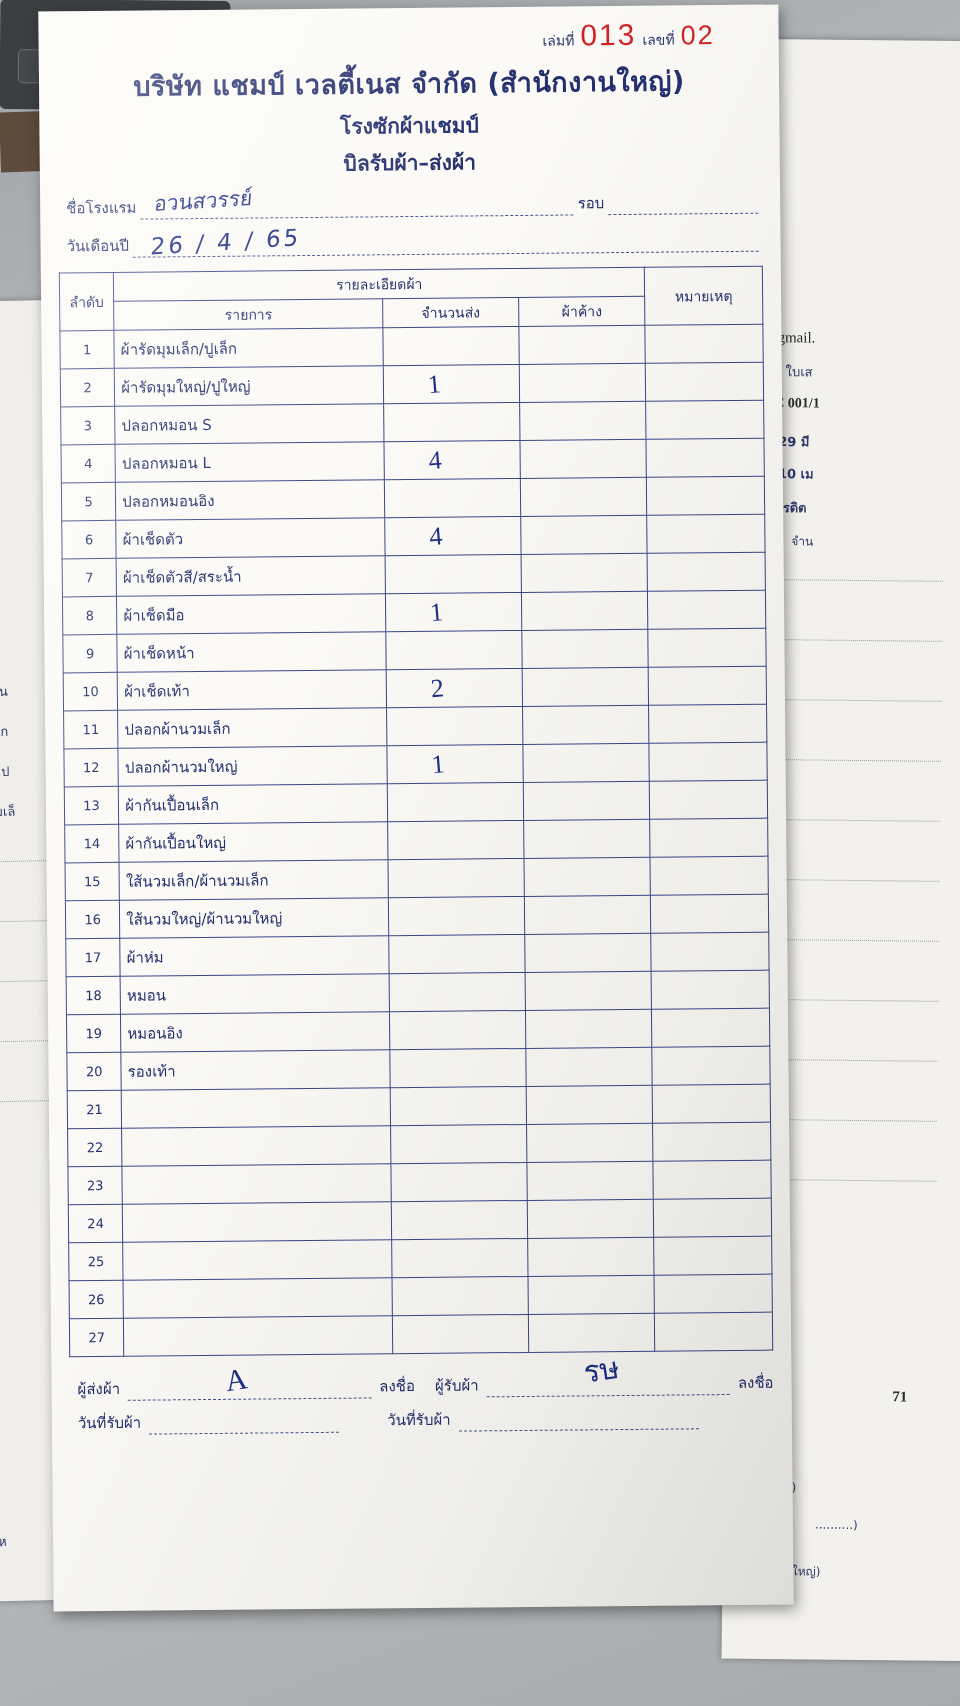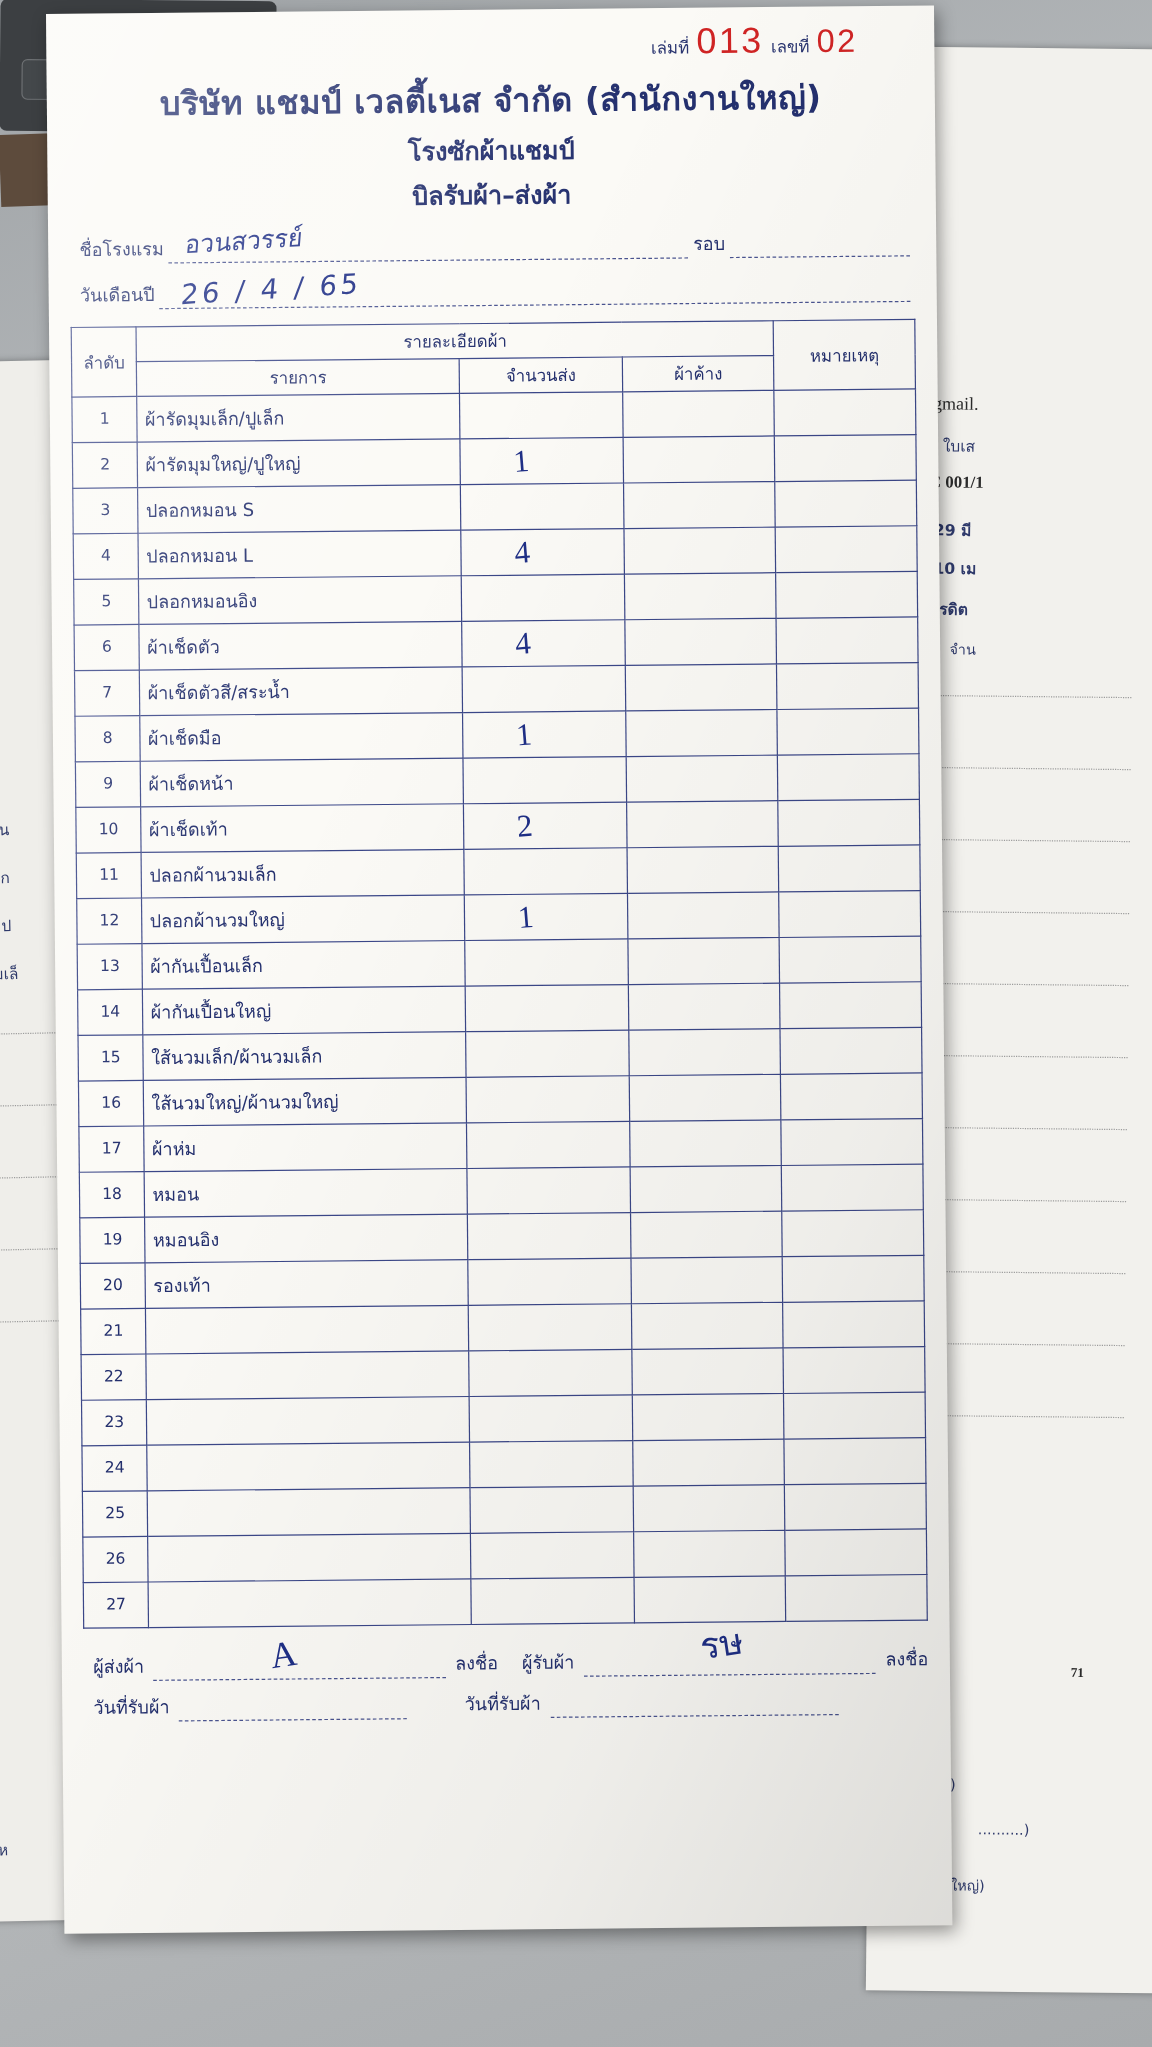--- a/index.html
+++ b/index.html
@@ -204,21 +204,21 @@
     <div class="bg-line" style="left:10px; top:600px; width:200px;"></div>
     <div class="bg-line" style="left:10px; top:660px; width:200px;"></div>
     <div class="bg-line" style="left:10px; top:720px; width:200px;"></div>
     <div class="bg-line" style="left:10px; top:780px; width:200px;"></div>
     <div class="bg-line" style="left:10px; top:840px; width:200px;"></div>
     <div class="bg-line" style="left:10px; top:900px; width:200px;"></div>
     <div class="bg-line" style="left:10px; top:960px; width:200px;"></div>
     <div class="bg-line" style="left:10px; top:1020px; width:200px;"></div>
     <div class="bg-line" style="left:10px; top:1080px; width:200px;"></div>
     <div class="bg-line" style="left:10px; top:1140px; width:200px;"></div>
-    <div class="bg-text" style="left:168px; top:1348px; font-size:11px; font-weight:bold;">71</div>
+    <div class="bg-text" style="left:168px; top:1348px; font-size:15px; font-weight:bold;">71</div>
     <div class="bg-th-text" style="left:6px; top:1438px; font-size:12px;">ออใบส่งของ)</div>
     <div class="bg-th-text" style="left:92px; top:1478px; font-size:12px;">..........)</div>
     <div class="bg-th-text" style="left:28px; top:1522px; font-size:12px;">ห้องการใหญ่)</div>
   </div>
 
   <div id="bg-top-right">
     <div class="keycap">BLT</div>
   </div>
   <div id="bg-top-left"></div>
 

